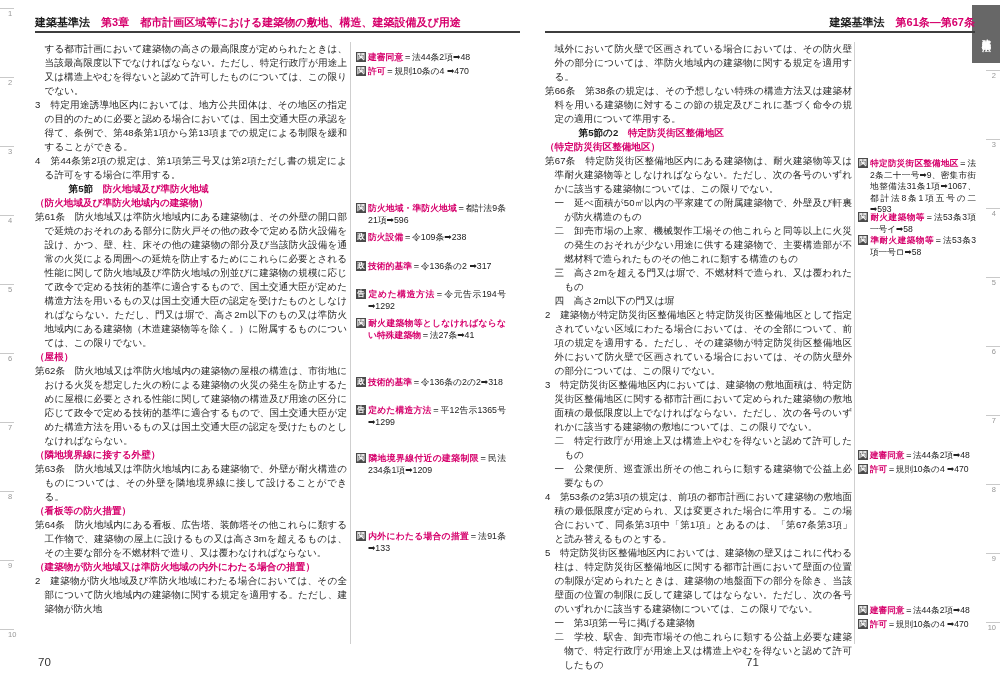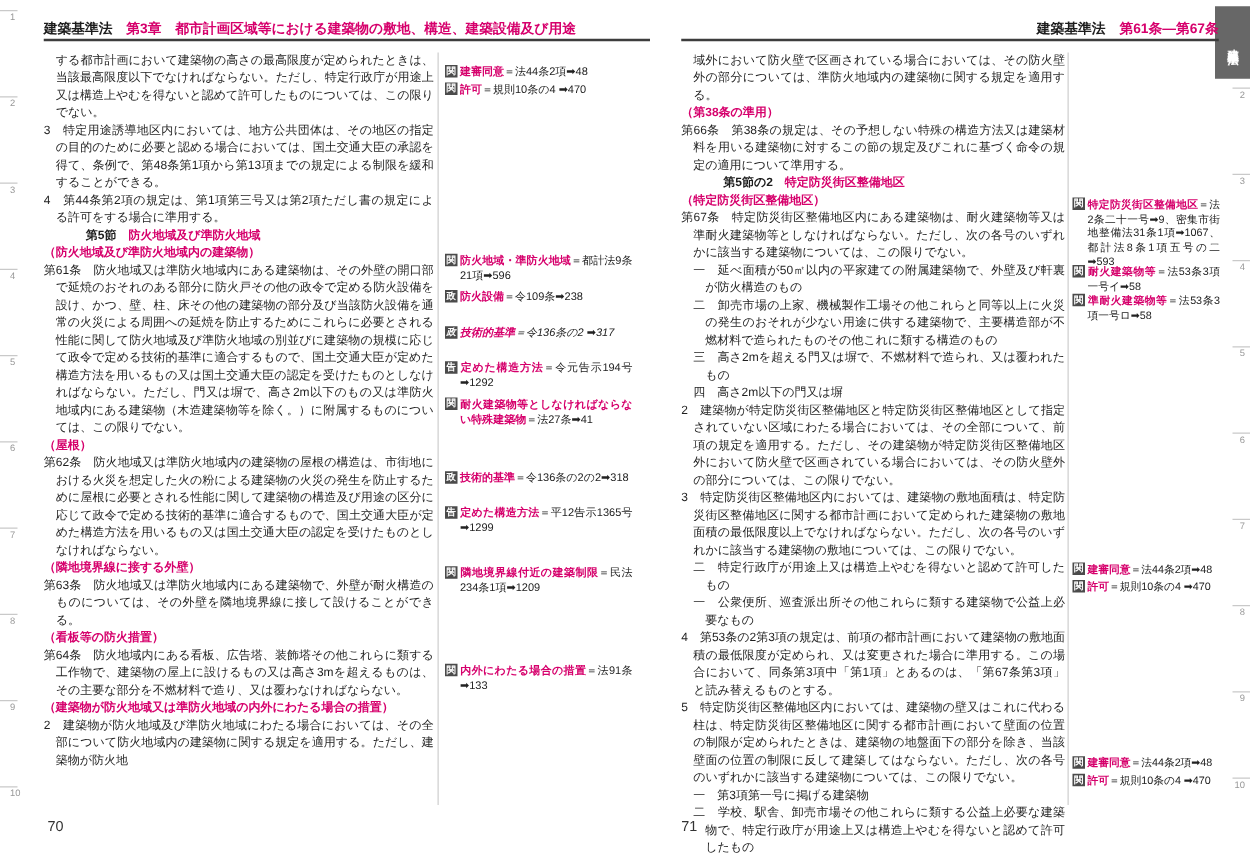--- a/index.html
+++ b/index.html
@@ -42,21 +42,21 @@
   .notes-right{left:858px;width:118px;font-size:8.6px;line-height:11.5px;}
   .note{position:absolute;left:0;right:0;padding-left:12px;text-indent:-12px;text-align:justify;}
   .badge{display:inline-block;width:10px;height:10px;background:#4b4b4b;color:#fff;
          font-size:7.5px;line-height:10px;text-align:center;margin-right:2px;vertical-align:1px;
          text-indent:0;font-weight:bold;}
   .note-term{color:var(--pink);font-weight:bold;}
   .note-ref{color:#222;}
   
   .pagenum{position:absolute;top:656px;font-size:11.5px;color:#333;}
   .pagenum-left{left:38px;}
-  .pagenum-right{left:545px;width:415px;text-align:left;}
+  .pagenum-right{left:545px;width:415px;text-align:center;}
 </style>
 </head>
 <body>
 
 <div class="spread">
 
   <div id="ruler-left">
       <div class="tick" style="top: 8px; left: 0px;"></div>
       <div class="tick-num" style="top: 10px; left: 8px;">1</div>
       <div class="tick" style="top: 77px; left: 0px;"></div>
@@ -130,32 +130,31 @@
       <div class="para article">第64条　防火地域内にある看板、広告塔、装飾塔その他これらに類する工作物で、建築物の屋上に設けるもの又は高さ3mを超えるものは、その主要な部分を不燃材料で造り、又は覆わなければならない。</div>
       <div class="para paren">（建築物が防火地域又は準防火地域の内外にわたる場合の措置）</div>
       <div class="para num">2　建築物が防火地域及び準防火地域にわたる場合においては、その全部について防火地域内の建築物に関する規定を適用する。ただし、建築物が防火地</div>
     </div>
   <div class="col-divider divider-left"></div>
   <div class="notes notes-left" id="notes-left">
       <div class="note" style="top: 52px;"><span class="badge">関</span><span class="note-term">建審同意</span><span class="note-ref">＝法44条2項➡48</span></div>
       <div class="note" style="top: 66px;"><span class="badge">関</span><span class="note-term">許可</span><span class="note-ref">＝規則10条の4 ➡470</span></div>
       <div class="note" style="top: 203px;"><span class="badge">関</span><span class="note-term">防火地域・準防火地域</span><span class="note-ref">＝都計法9条21項➡596</span></div>
       <div class="note" style="top: 232px;"><span class="badge">政</span><span class="note-term">防火設備</span><span class="note-ref">＝令109条➡238</span></div>
-      <div class="note" style="top: 261px; font-style: italic;"><span class="badge">政</span><span class="note-term">技術的基準</span><span class="note-ref">＝令136条の2 ➡317</span></div>
+      <div class="note" style="top: 261px;"><span class="badge">政</span><span class="note-term">技術的基準</span><span class="note-ref">＝令136条の2 ➡317</span></div>
       <div class="note" style="top: 289px;"><span class="badge">告</span><span class="note-term">定めた構造方法</span><span class="note-ref">＝令元告示194号➡1292</span></div>
       <div class="note" style="top: 318px;"><span class="badge">関</span><span class="note-term">耐火建築物等としなければならない特殊建築物</span><span class="note-ref">＝法27条➡41</span></div>
       <div class="note" style="top: 377px;"><span class="badge">政</span><span class="note-term">技術的基準</span><span class="note-ref">＝令136条の2の2➡318</span></div>
       <div class="note" style="top: 405px;"><span class="badge">告</span><span class="note-term">定めた構造方法</span><span class="note-ref">＝平12告示1365号➡1299</span></div>
       <div class="note" style="top: 453px;"><span class="badge">関</span><span class="note-term">隣地境界線付近の建築制限</span><span class="note-ref">＝民法234条1項➡1209</span></div>
       <div class="note" style="top: 531px;"><span class="badge">関</span><span class="note-term">内外にわたる場合の措置</span><span class="note-ref">＝法91条➡133</span></div>
     </div>
 
   <div class="main main-right" id="main-right">
       <div class="para cont">域外において防火壁で区画されている場合においては、その防火壁外の部分については、準防火地域内の建築物に関する規定を適用する。</div>
-      <div class="para paren">（第38条の準用）</div>
       <div class="para article">第66条　第38条の規定は、その予想しない特殊の構造方法又は建築材料を用いる建築物に対するこの節の規定及びこれに基づく命令の規定の適用について準用する。</div>
       <div class="para section"><span class="sec-label">第5節の2</span><span class="sec-title">　特定防災街区整備地区</span></div>
       <div class="para paren">（特定防災街区整備地区）</div>
       <div class="para article">第67条　特定防災街区整備地区内にある建築物は、耐火建築物等又は準耐火建築物等としなければならない。ただし、次の各号のいずれかに該当する建築物については、この限りでない。</div>
       <div class="para item">一　延べ面積が50㎡以内の平家建ての附属建築物で、外壁及び軒裏が防火構造のもの</div>
       <div class="para item">二　卸売市場の上家、機械製作工場その他これらと同等以上に火災の発生のおそれが少ない用途に供する建築物で、主要構造部が不燃材料で造られたものその他これに類する構造のもの</div>
       <div class="para item">三　高さ2mを超える門又は塀で、不燃材料で造られ、又は覆われたもの</div>
       <div class="para item">四　高さ2m以下の門又は塀</div>
       <div class="para num">2　建築物が特定防災街区整備地区と特定防災街区整備地区として指定されていない区域にわたる場合においては、その全部について、前項の規定を適用する。ただし、その建築物が特定防災街区整備地区外において防火壁で区画されている場合においては、その防火壁外の部分については、この限りでない。</div>
       <div class="para num">3　特定防災街区整備地区内においては、建築物の敷地面積は、特定防災街区整備地区に関する都市計画において定められた建築物の敷地面積の最低限度以上でなければならない。ただし、次の各号のいずれかに該当する建築物の敷地については、この限りでない。</div>

